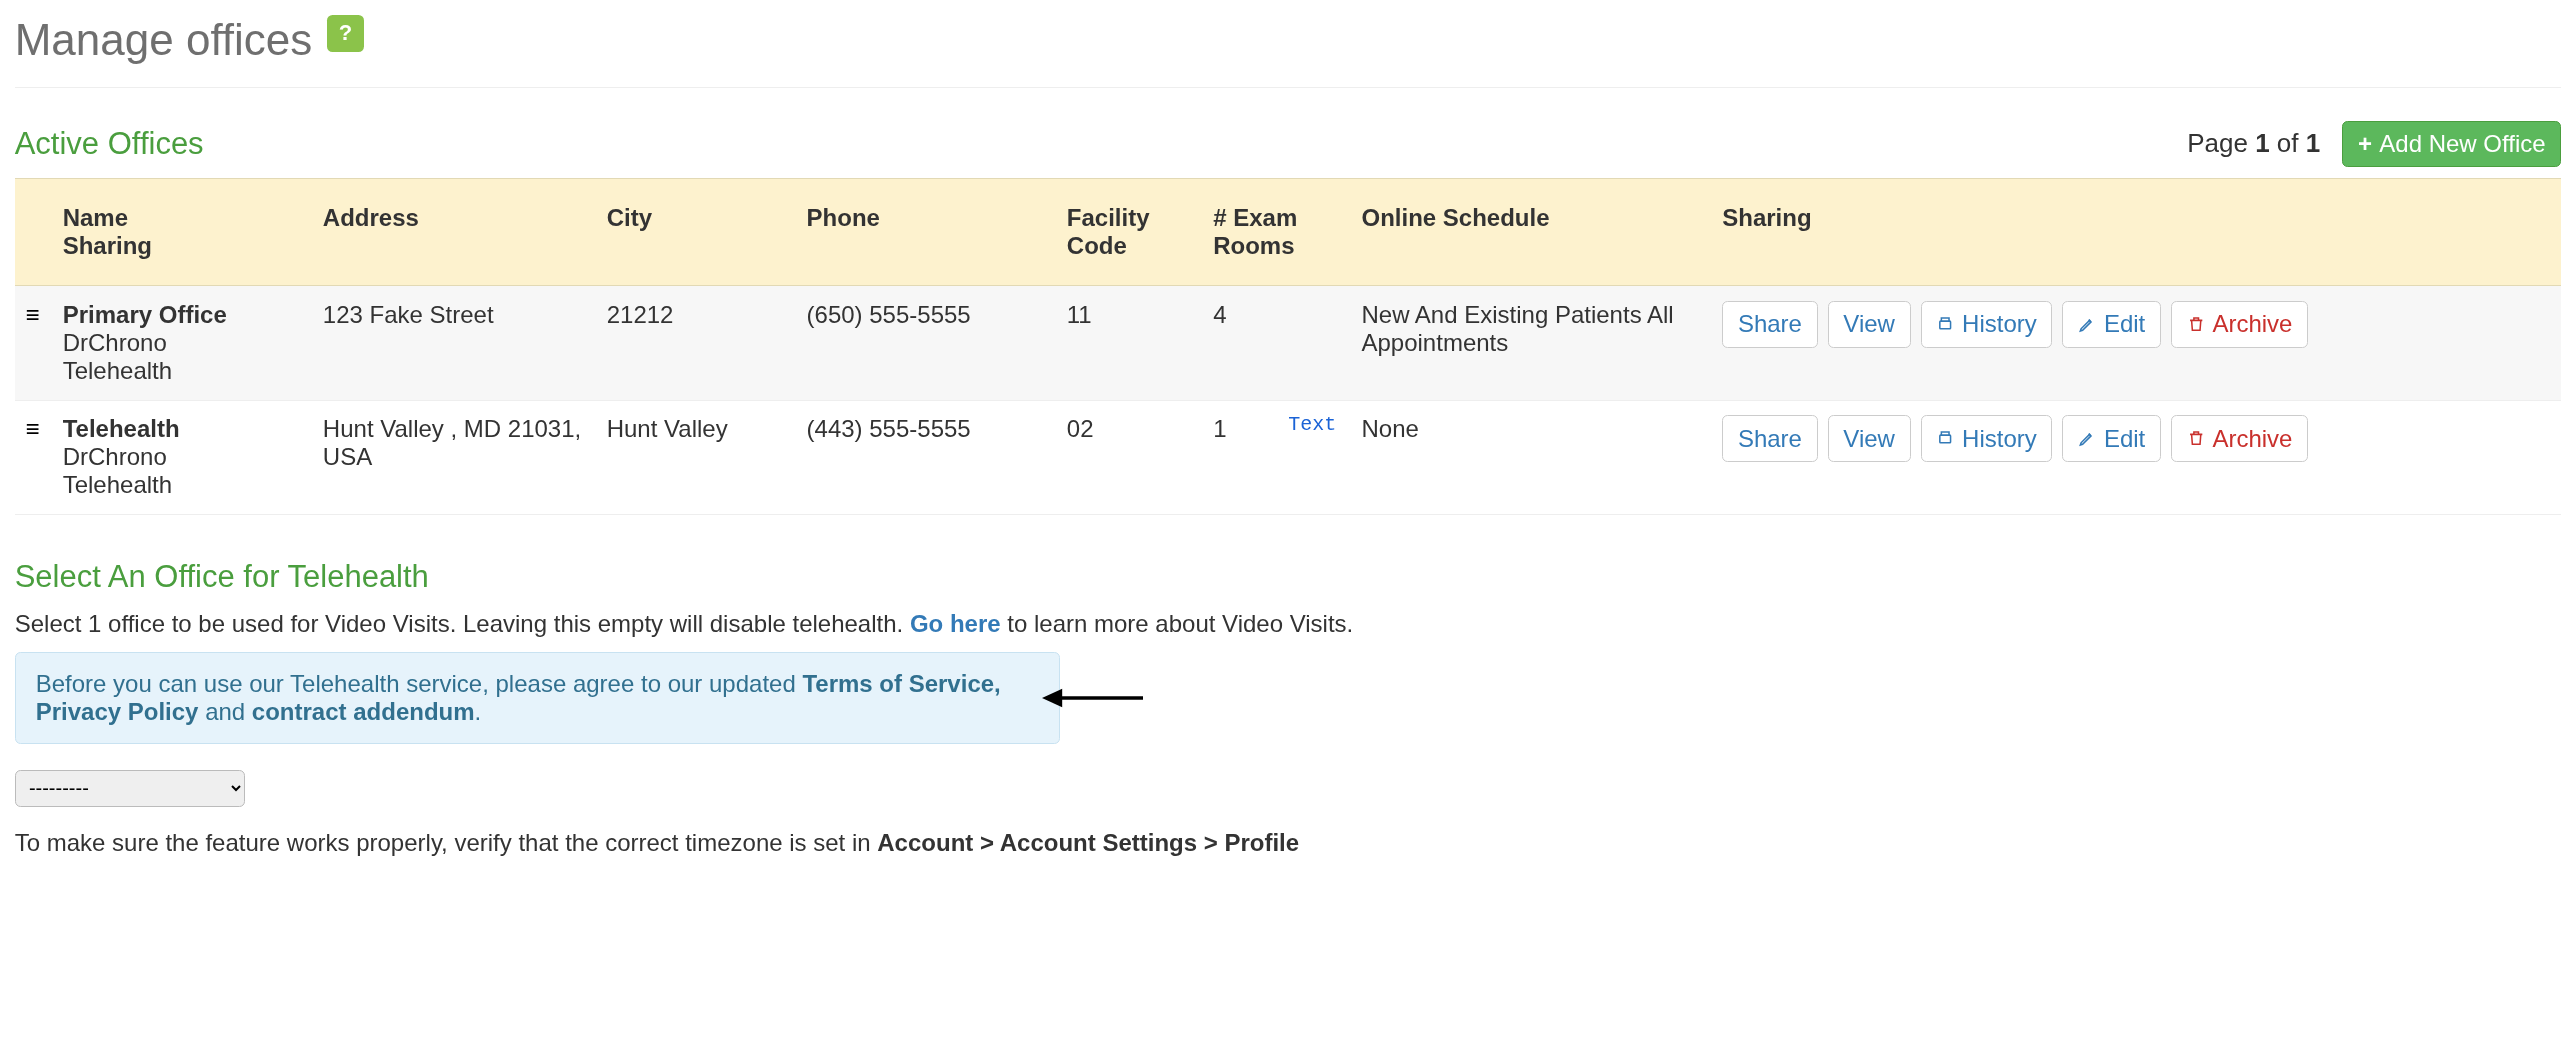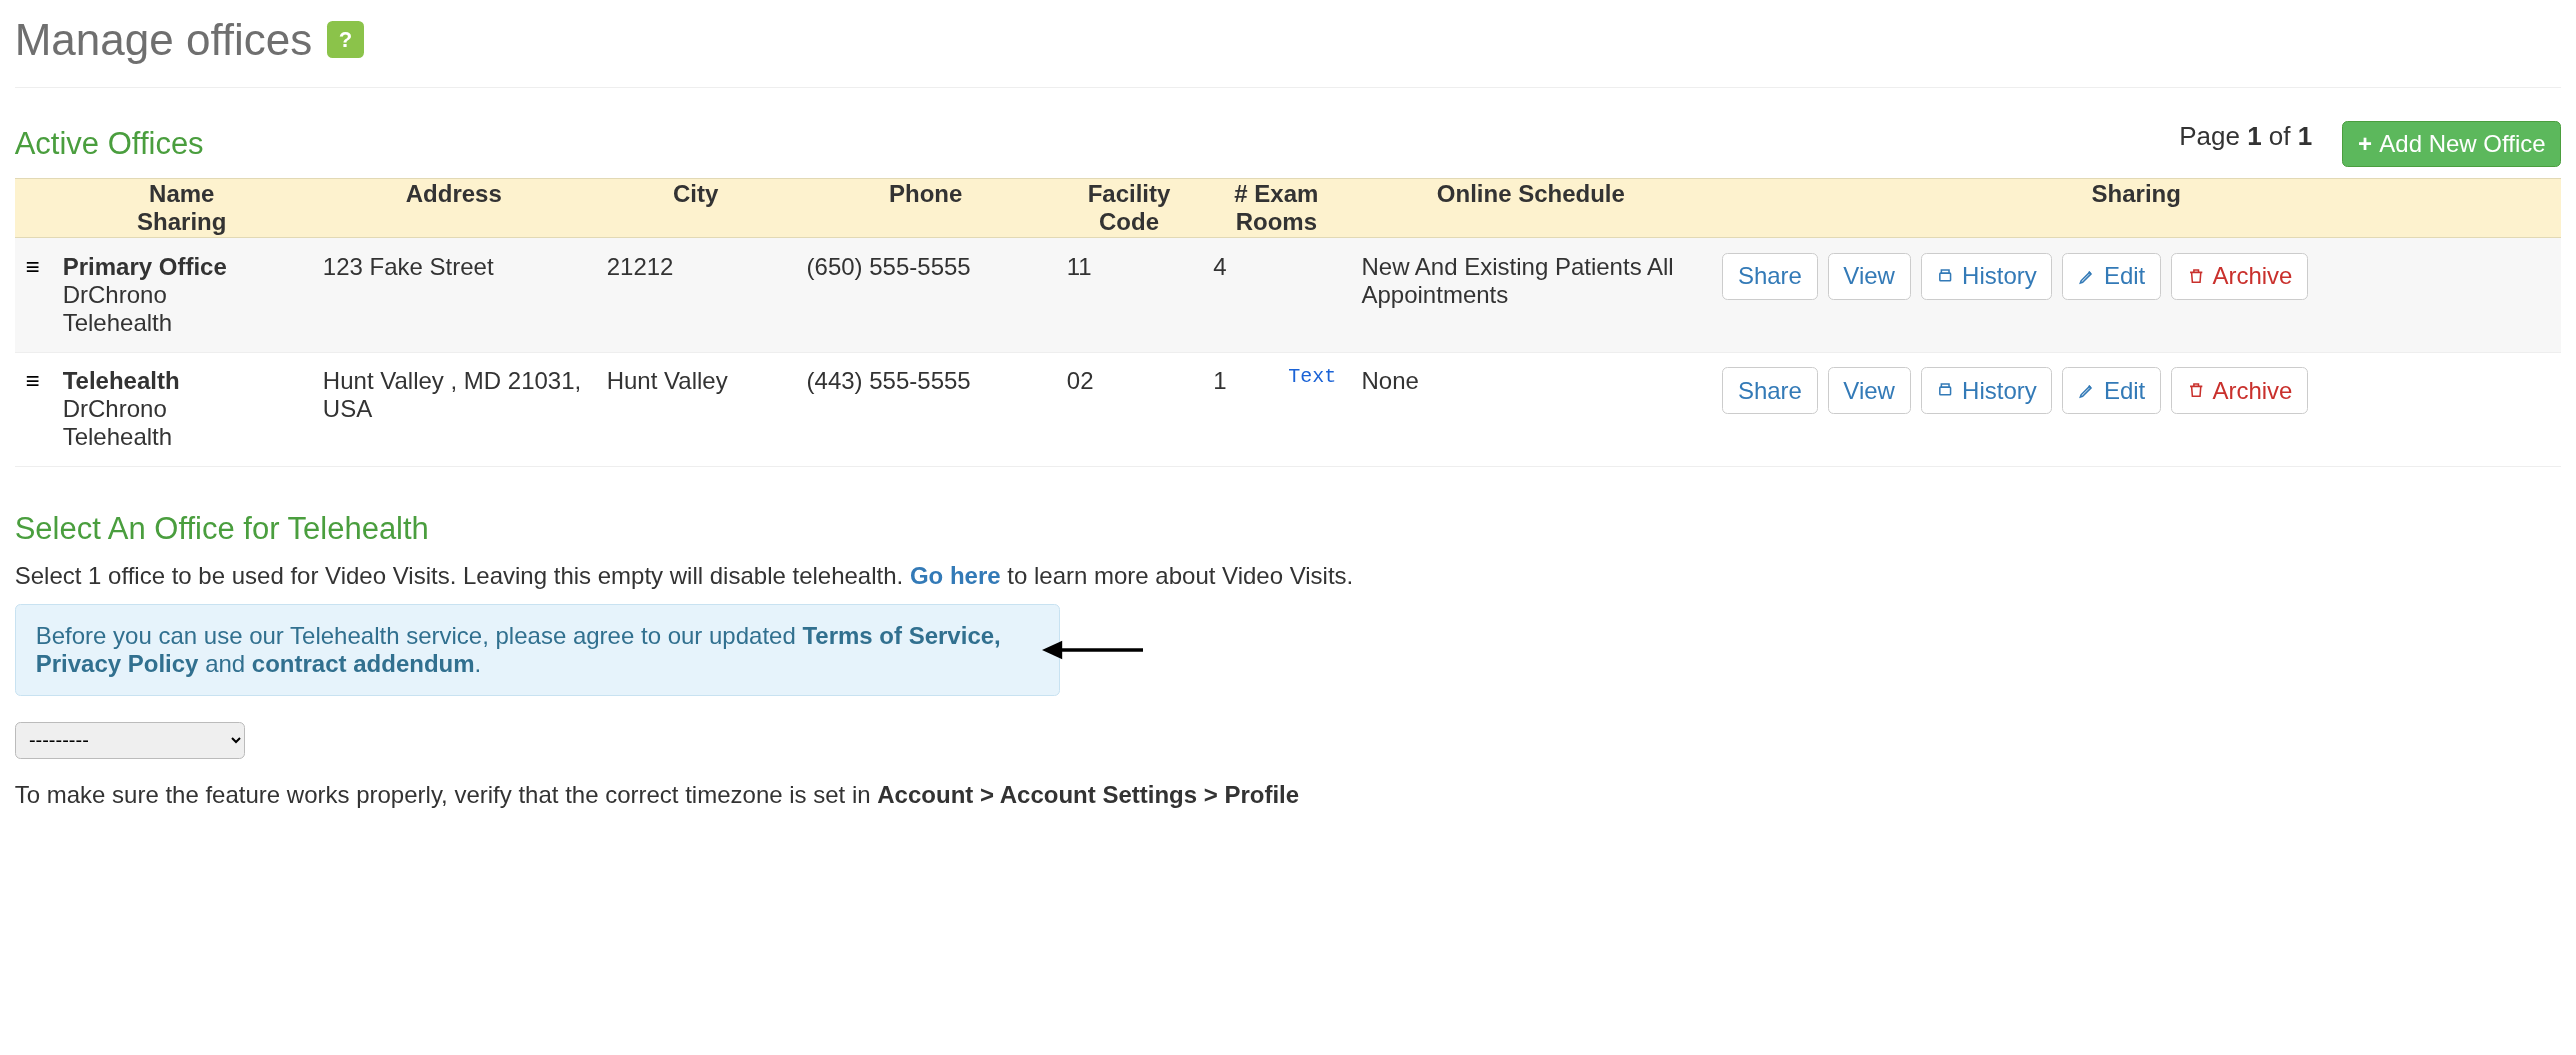--- a/index.html
+++ b/index.html
@@ -6,21 +6,21 @@
   body {
     margin: 0;
     font-family: "Helvetica Neue", Helvetica, Arial, sans-serif;
     font-size: 26px;
     color: #333;
     background: #fff;
     padding: 14.7px;
   }
   .header-row {
     display: flex;
-    align-items: center;
+    align-items: flex-start;
     gap: 14.7px;
     margin-bottom: 7.4px;
     border-bottom: 0.9px solid #eee;
     padding-bottom: 22px;
   }
   h1.page-title {
     font-weight: 300;
     font-size: 44px;
     color: #6f6f6f;
     margin: 0;
@@ -44,21 +44,21 @@
     justify-content: space-between;
     margin-top: 33px;
     margin-bottom: 7.4px;
   }
   h2.section-title {
     color: #4a9e3e;
     font-weight: 400;
     font-size: 31px;
     margin: 0;
   }
-  .right-group { display:flex; align-items:flex-start; gap:30px; }
+  .right-group { display:flex; align-items:center; gap:22px; }
   .page-info { font-size: 26px; color:#333; }
   .btn {
     display: inline-flex;
     align-items: center;
     gap: 7.4px;
     border: 0.9px solid #ccc;
     background: #fff;
     padding: 5.5px 14.7px;
     font-size: 24px;
     border-radius: 5.5px;
@@ -80,24 +80,24 @@
     padding: 9.2px 18.4px;
   }
   table.offices {
     width: 100%;
     border-collapse: collapse;
     margin-top: 11px;
     border-top: 0.9px solid #e2d9b5;
   }
   table.offices thead th {
     background: #fdf2ce;
-    text-align: center;
+    text-align: left;
     font-weight: 700;
     font-size: 24px;
-    padding: 1px 11px;
+    padding: 25px 11px;
     border-bottom: 0.9px solid #e2d9b5;
     vertical-align: top;
   }
   table.offices tbody td {
     padding: 14.7px 11px;
     vertical-align: top;
     font-size: 24px;
     border-bottom: 0.9px solid #eee;
   }
   tbody tr:first-child td { background: #f7f7f7; }

